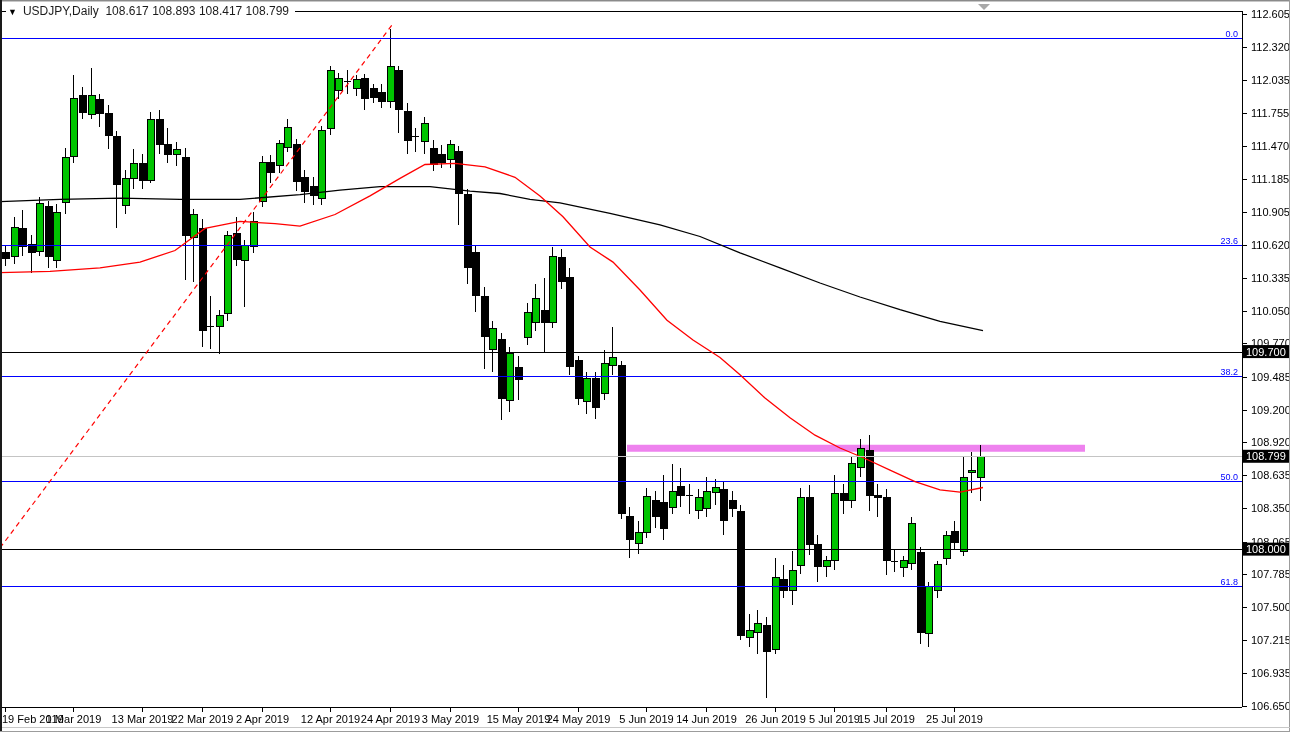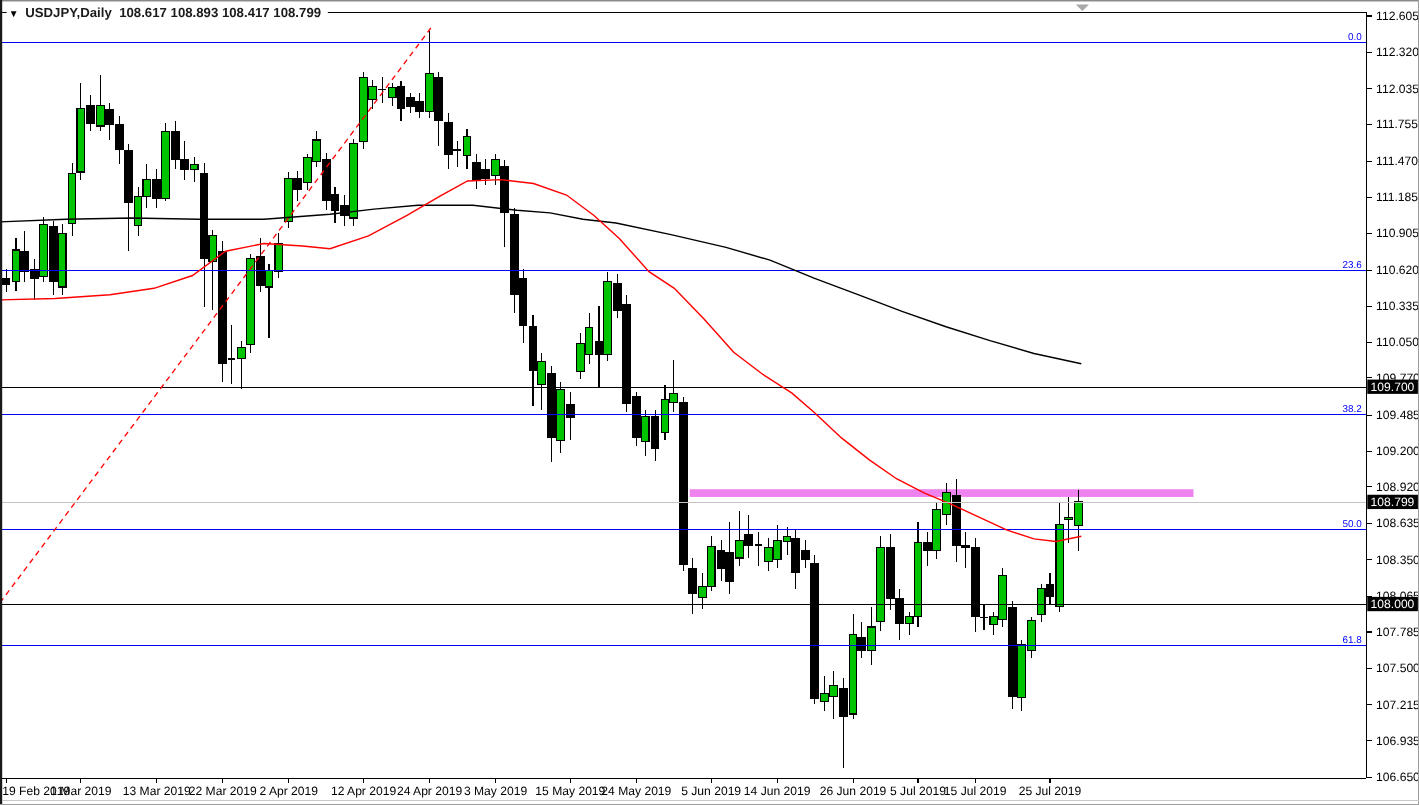--- a/index.html
+++ b/index.html
@@ -1,19 +1,19 @@
 <!DOCTYPE html>
 <html><head>
 <meta charset="utf-8">
 <style>
   html,body{margin:0;padding:0;background:#9a9a9a;}
   .screen{position:relative;width:1290px;height:732px;background:#fff;overflow:hidden;
           font-family:"Liberation Sans", sans-serif;}
   .title-bar{position:absolute;left:6px;top:3px;z-index:5;background:#fff;padding:1px 6px 1px 2px;
-             font-size:12px;font-weight:bold;color:#1b1b1b;white-space:nowrap;}
+             font-size:12px;font-weight:normal;color:#1b1b1b;white-space:nowrap;}
   .title-bar .caret{font-size:9px;margin-right:6px;color:#000;}
   .title-bar span{letter-spacing:0px;}
   svg{position:absolute;left:0;top:0;}
   text{font-family:"Liberation Sans", sans-serif;}
 </style>
 </head>
 <body>
 
 <div class="screen">
   <div class="title-bar">

